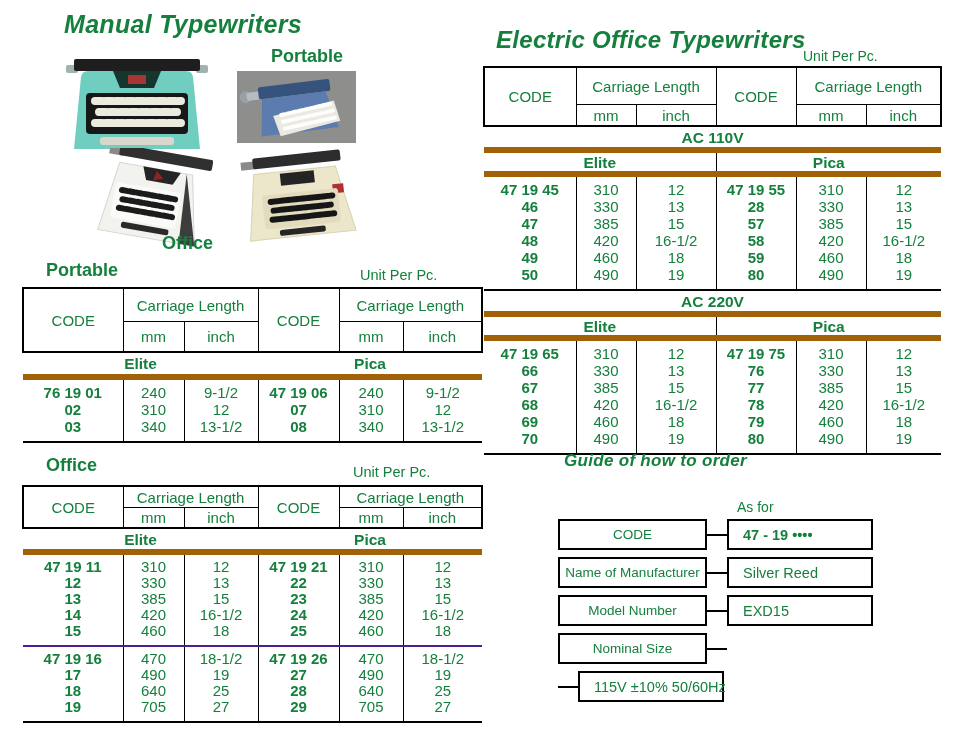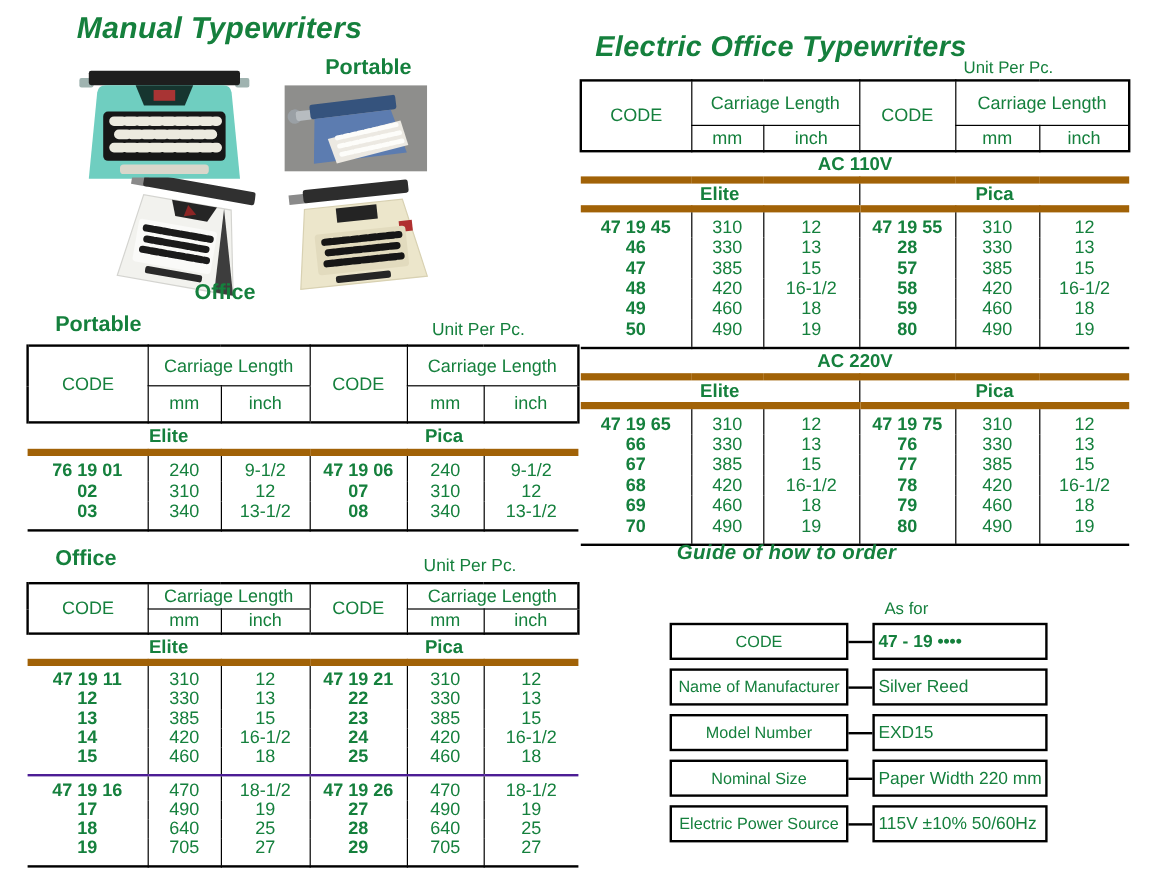--- a/index.html
+++ b/index.html
@@ -42,21 +42,21 @@
   #electric-table tr.band.ep td{height:18px;}
 
   
   .as-for{position:absolute;font-size:14px;white-space:nowrap;}
   .guide{position:absolute;left:558px;top:519px;}
   .g-row{display:flex;align-items:center;margin-bottom:7px;}
   .g-label{box-sizing:border-box;width:149px;height:31px;border:2px solid #000;
            display:flex;align-items:center;justify-content:center;font-size:13.5px;white-space:nowrap;}
   .g-conn{width:20px;height:0;border-top:2px solid #000;}
   .g-value{box-sizing:border-box;width:146px;height:31px;border:2px solid #000;
-           display:flex;align-items:center;padding-left:3px;font-size:14.5px;white-space:nowrap;}
+           display:flex;align-items:center;padding-left:14px;font-size:14.5px;white-space:nowrap;}
   .g-value.bold{font-weight:bold;}
 
   
   .tw{position:absolute;}
 </style>
 </head>
 <body>
 
 <div class="canvas">
 
@@ -472,24 +472,20 @@
           <span>Model Number</span>
         </div>
       <div class="g-conn"></div>
       <div class="g-value">EXD15</div>
     </div>
     <div class="g-row">
       <div class="g-label">
           <span>Nominal Size</span>
         </div>
       <div class="g-conn"></div>
-      <div class="g-value">Paper Width 220 mm</div>
     </div>
     <div class="g-row">
-      <div class="g-label">
-          <span>Electric Power Source</span>
-        </div>
       <div class="g-conn"></div>
       <div class="g-value">115V ±10% 50/60Hz</div>
     </div>
   </div>
 
 </div>
 
 </body></html>

